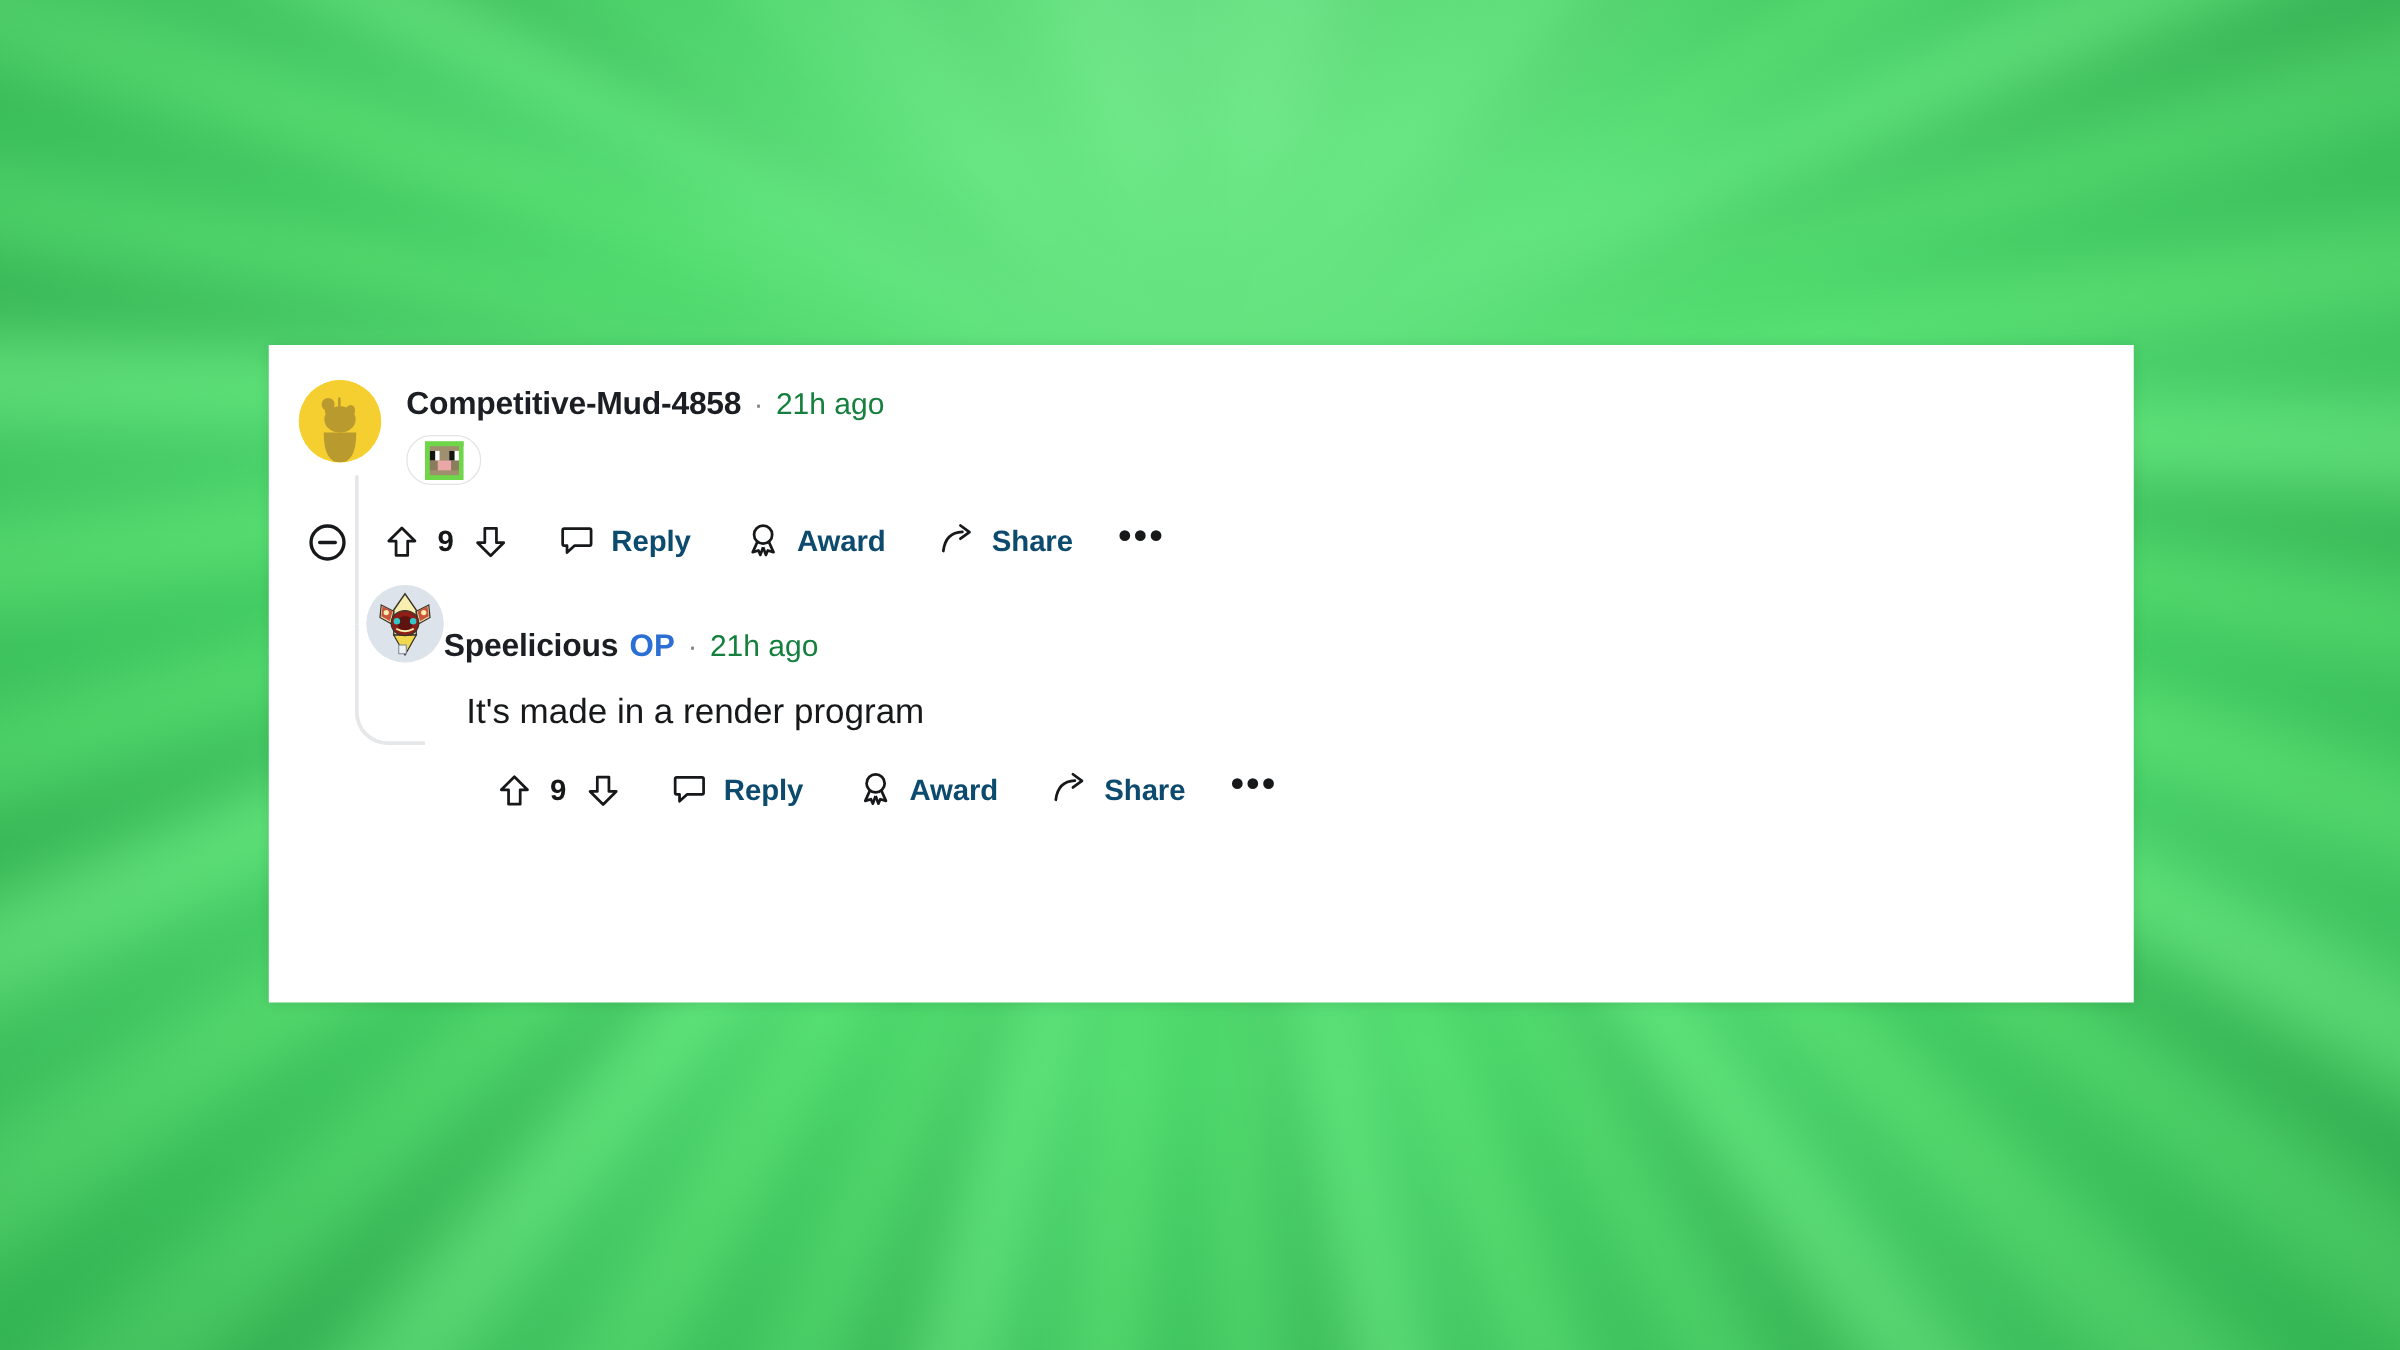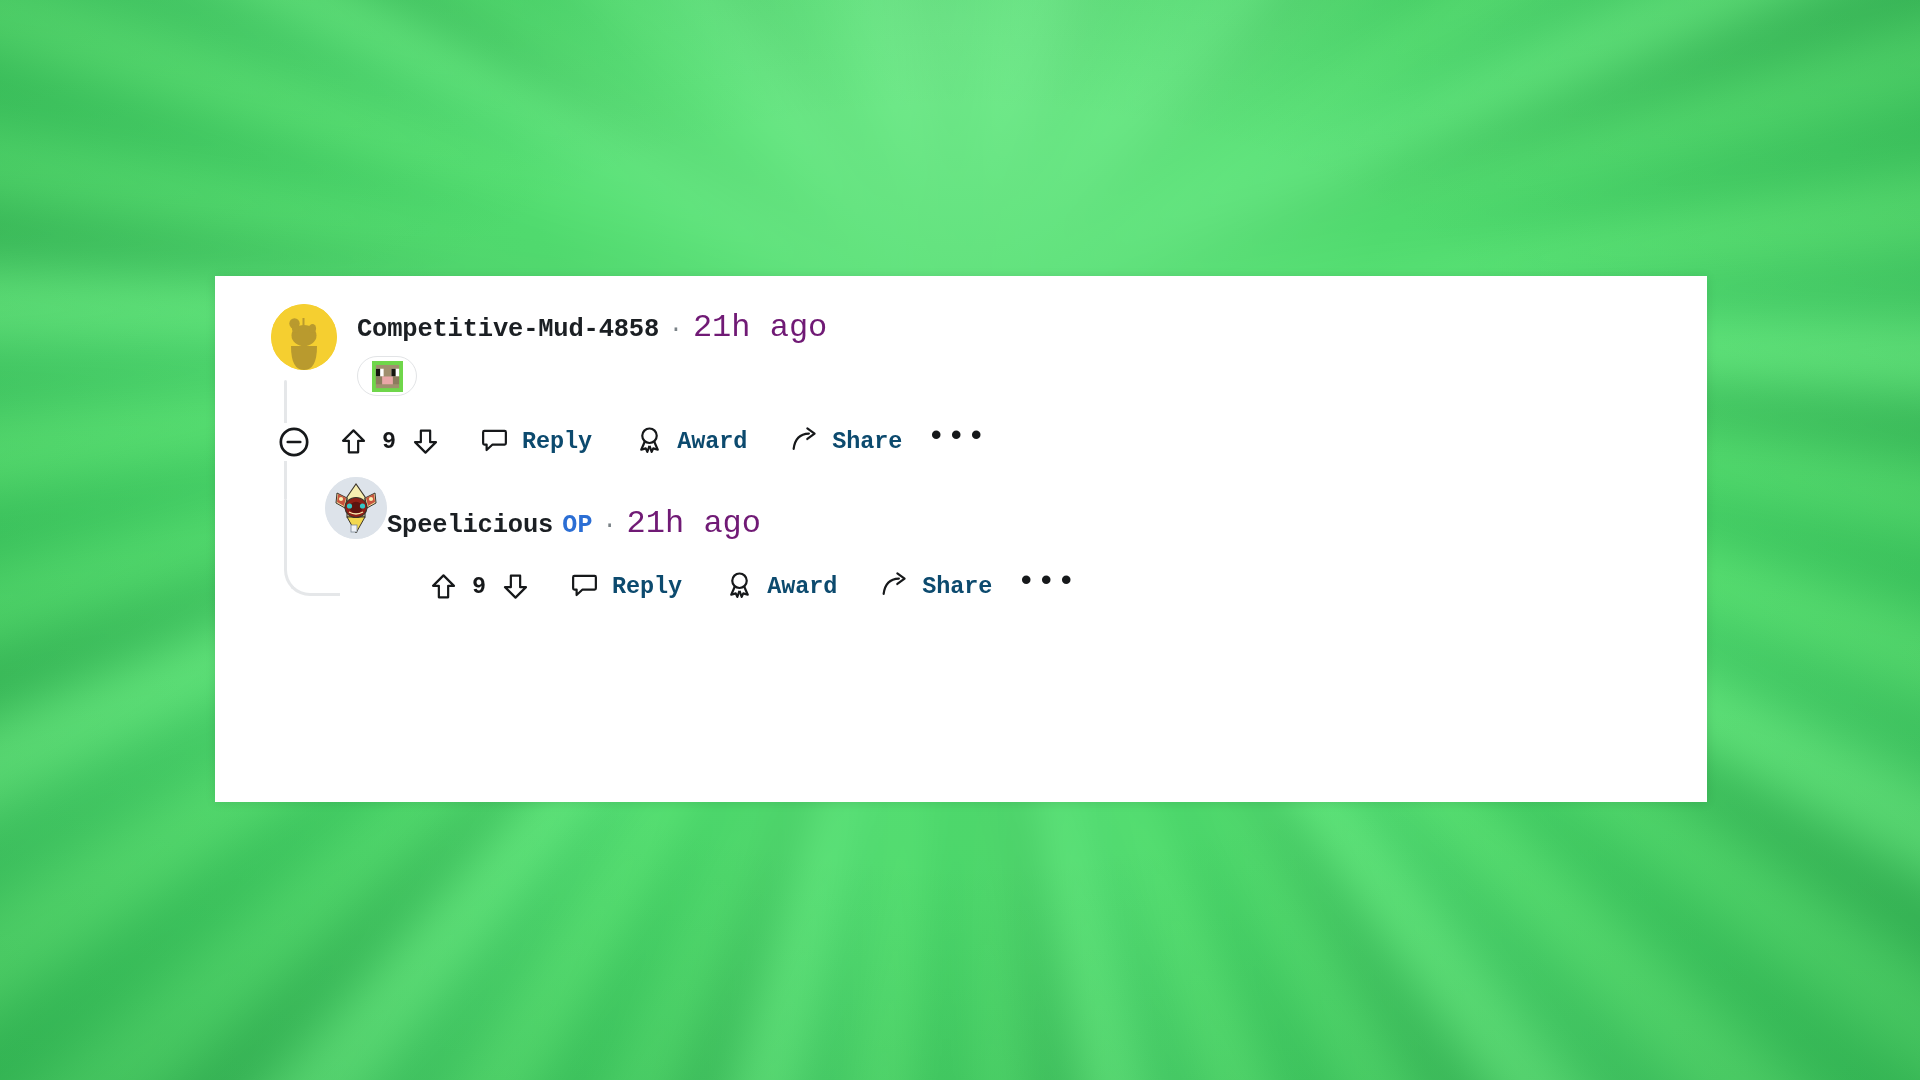--- a/index.html
+++ b/index.html
@@ -62,22 +62,21 @@
     width: 1492px;
     height: 526px;
     background: #ffffff;
     z-index: 2;
     box-shadow: 0 1px 10px rgba(0,0,0,.10);
     padding: 28px 0 0 0;
   }
 
   .thread {
     position: relative;
-    padding-left: 56px;
-    font-family: Liberation Mono, monospace;
+    padding-left: 24px;
   }
 
   
   .c-header {
     display: flex;
     align-items: flex-start;
     gap: 20px;
   }
 
   .avatar-snoo {
@@ -113,23 +112,23 @@
     letter-spacing: .3px;
     margin-top: 36px;
   }
   .dot-sep {
     font-size: 23px;
     color: #7a8287;
     line-height: 1;
     padding: 0 1px;
   }
   .timestamp {
-    font-size: 32px;
+    font-size: 24px;
     font-weight: 400;
-    color: #701a75;
+    color: #15803d;
   }
 
   
   .flair-chip {
     margin-top: 10px;
     display: inline-flex;
     align-items: center;
     justify-content: center;
     width: 60px;
     height: 40px;
@@ -432,20 +431,21 @@
         </div>
 
         <div class="name-row">
           <span class="username">Speelicious</span>
           <span class="op-badge">OP</span>
           <span class="dot-sep">·</span>
           <span class="timestamp">21h ago</span>
         </div>
       </div>
 
+      <div class="r-body">It's made in a render program</div>
 
       <div class="actions lvl1">
 
         <span class="vote-group">
           <span class="icon-btn">
             <svg width="31" height="31" viewBox="0 0 24 24" fill="none" stroke="#16181a" stroke-width="1.7" stroke-linejoin="round">
               <path d="M12 3.4 L20.1 11.5 L15.6 11.5 L15.6 20.4 L8.4 20.4 L8.4 11.5 L3.9 11.5 Z"></path>
             </svg>
           </span>
           <span class="vote-count">9</span>

